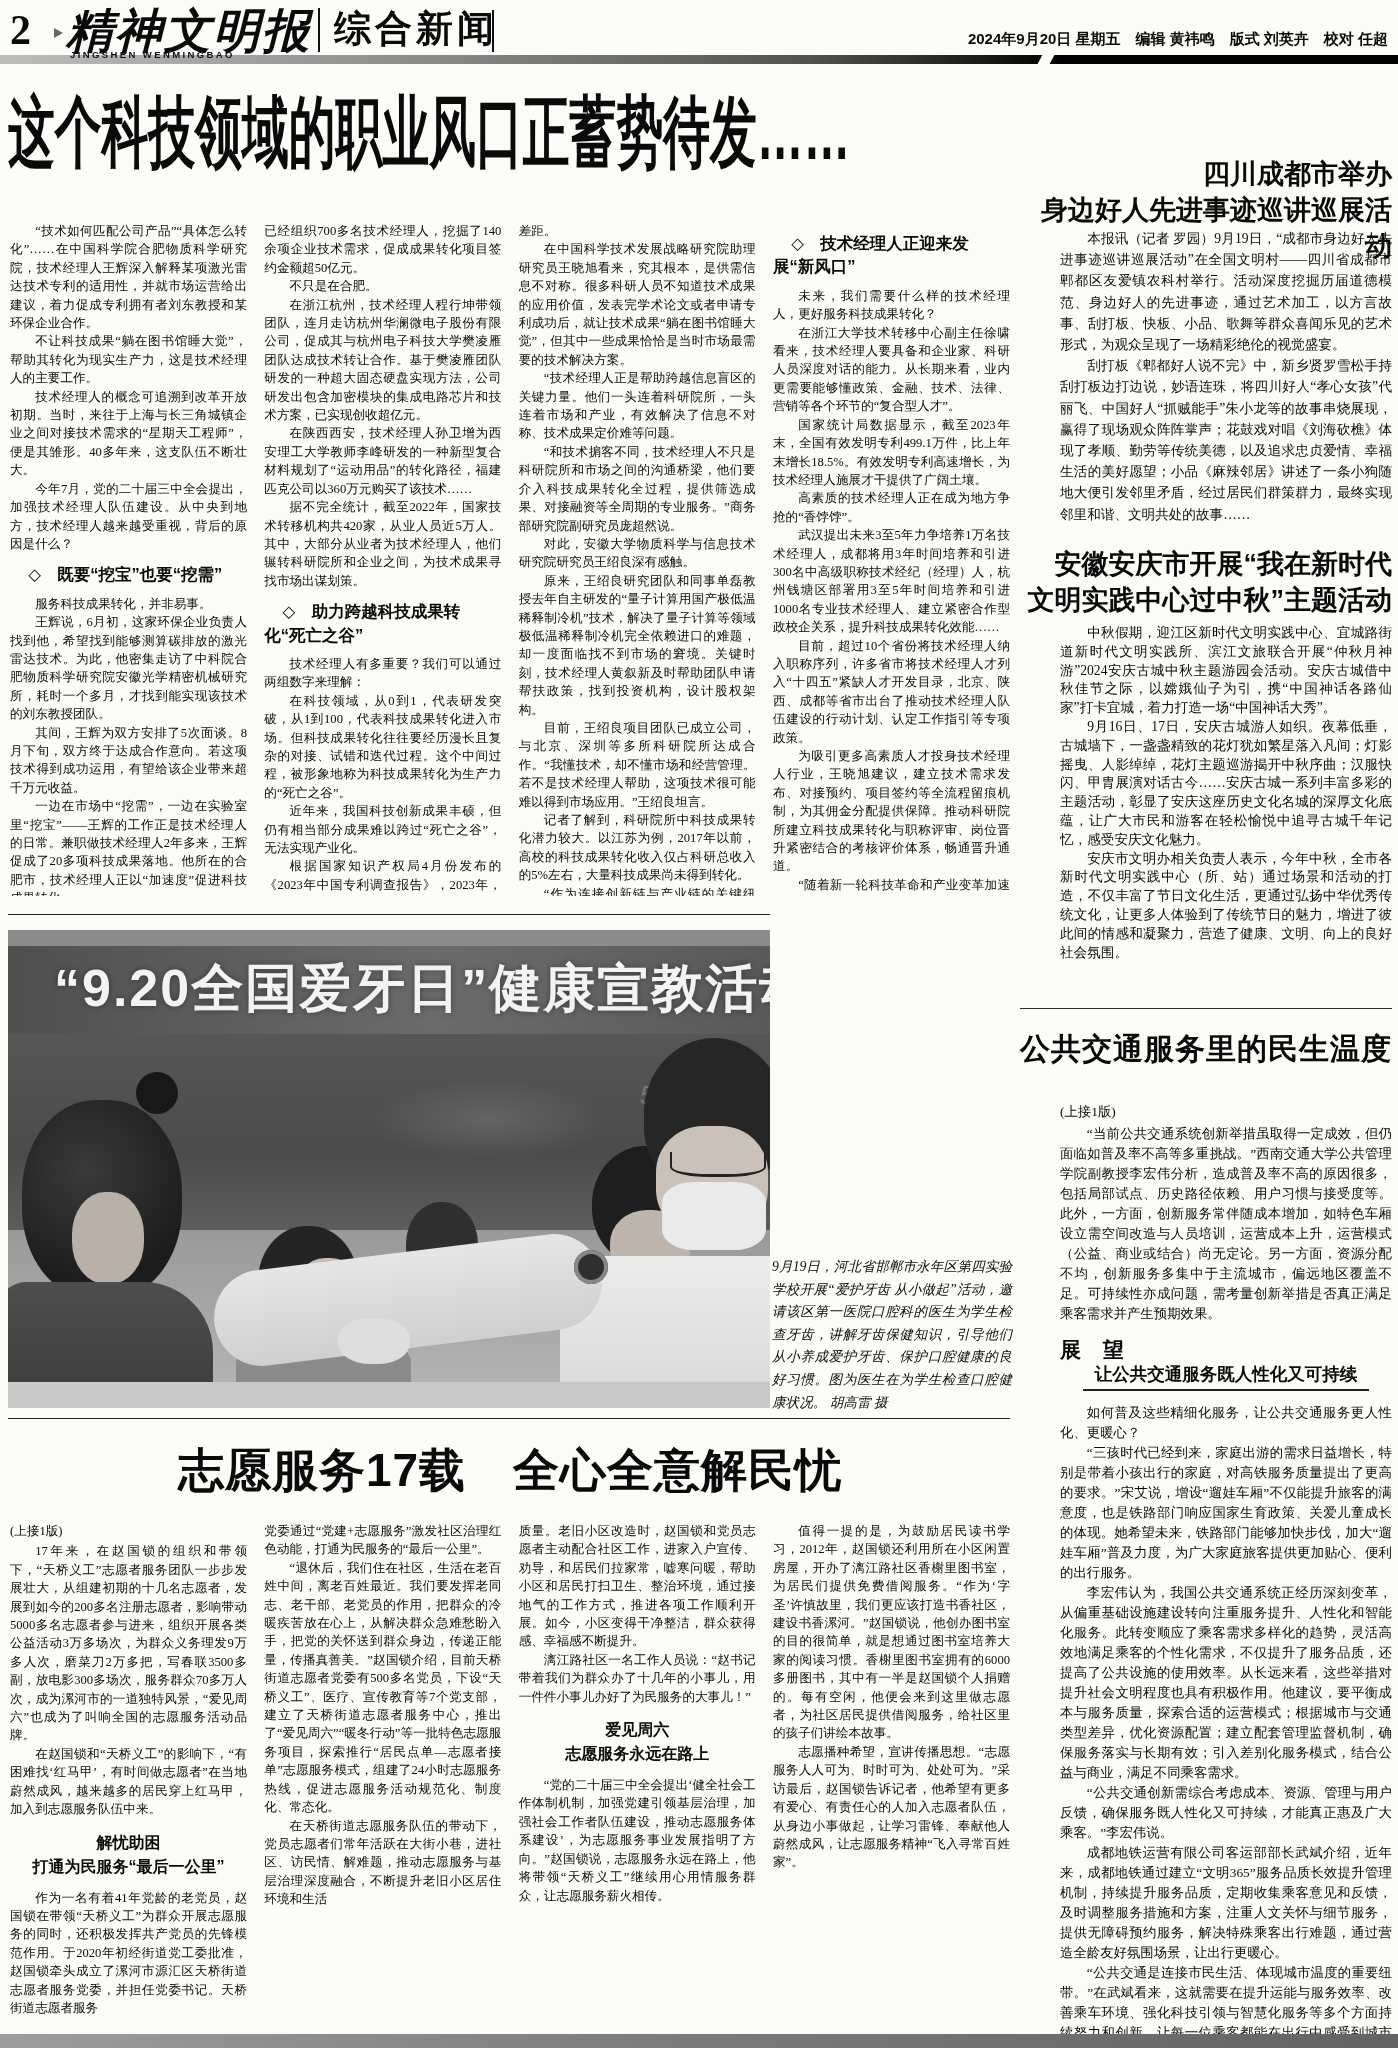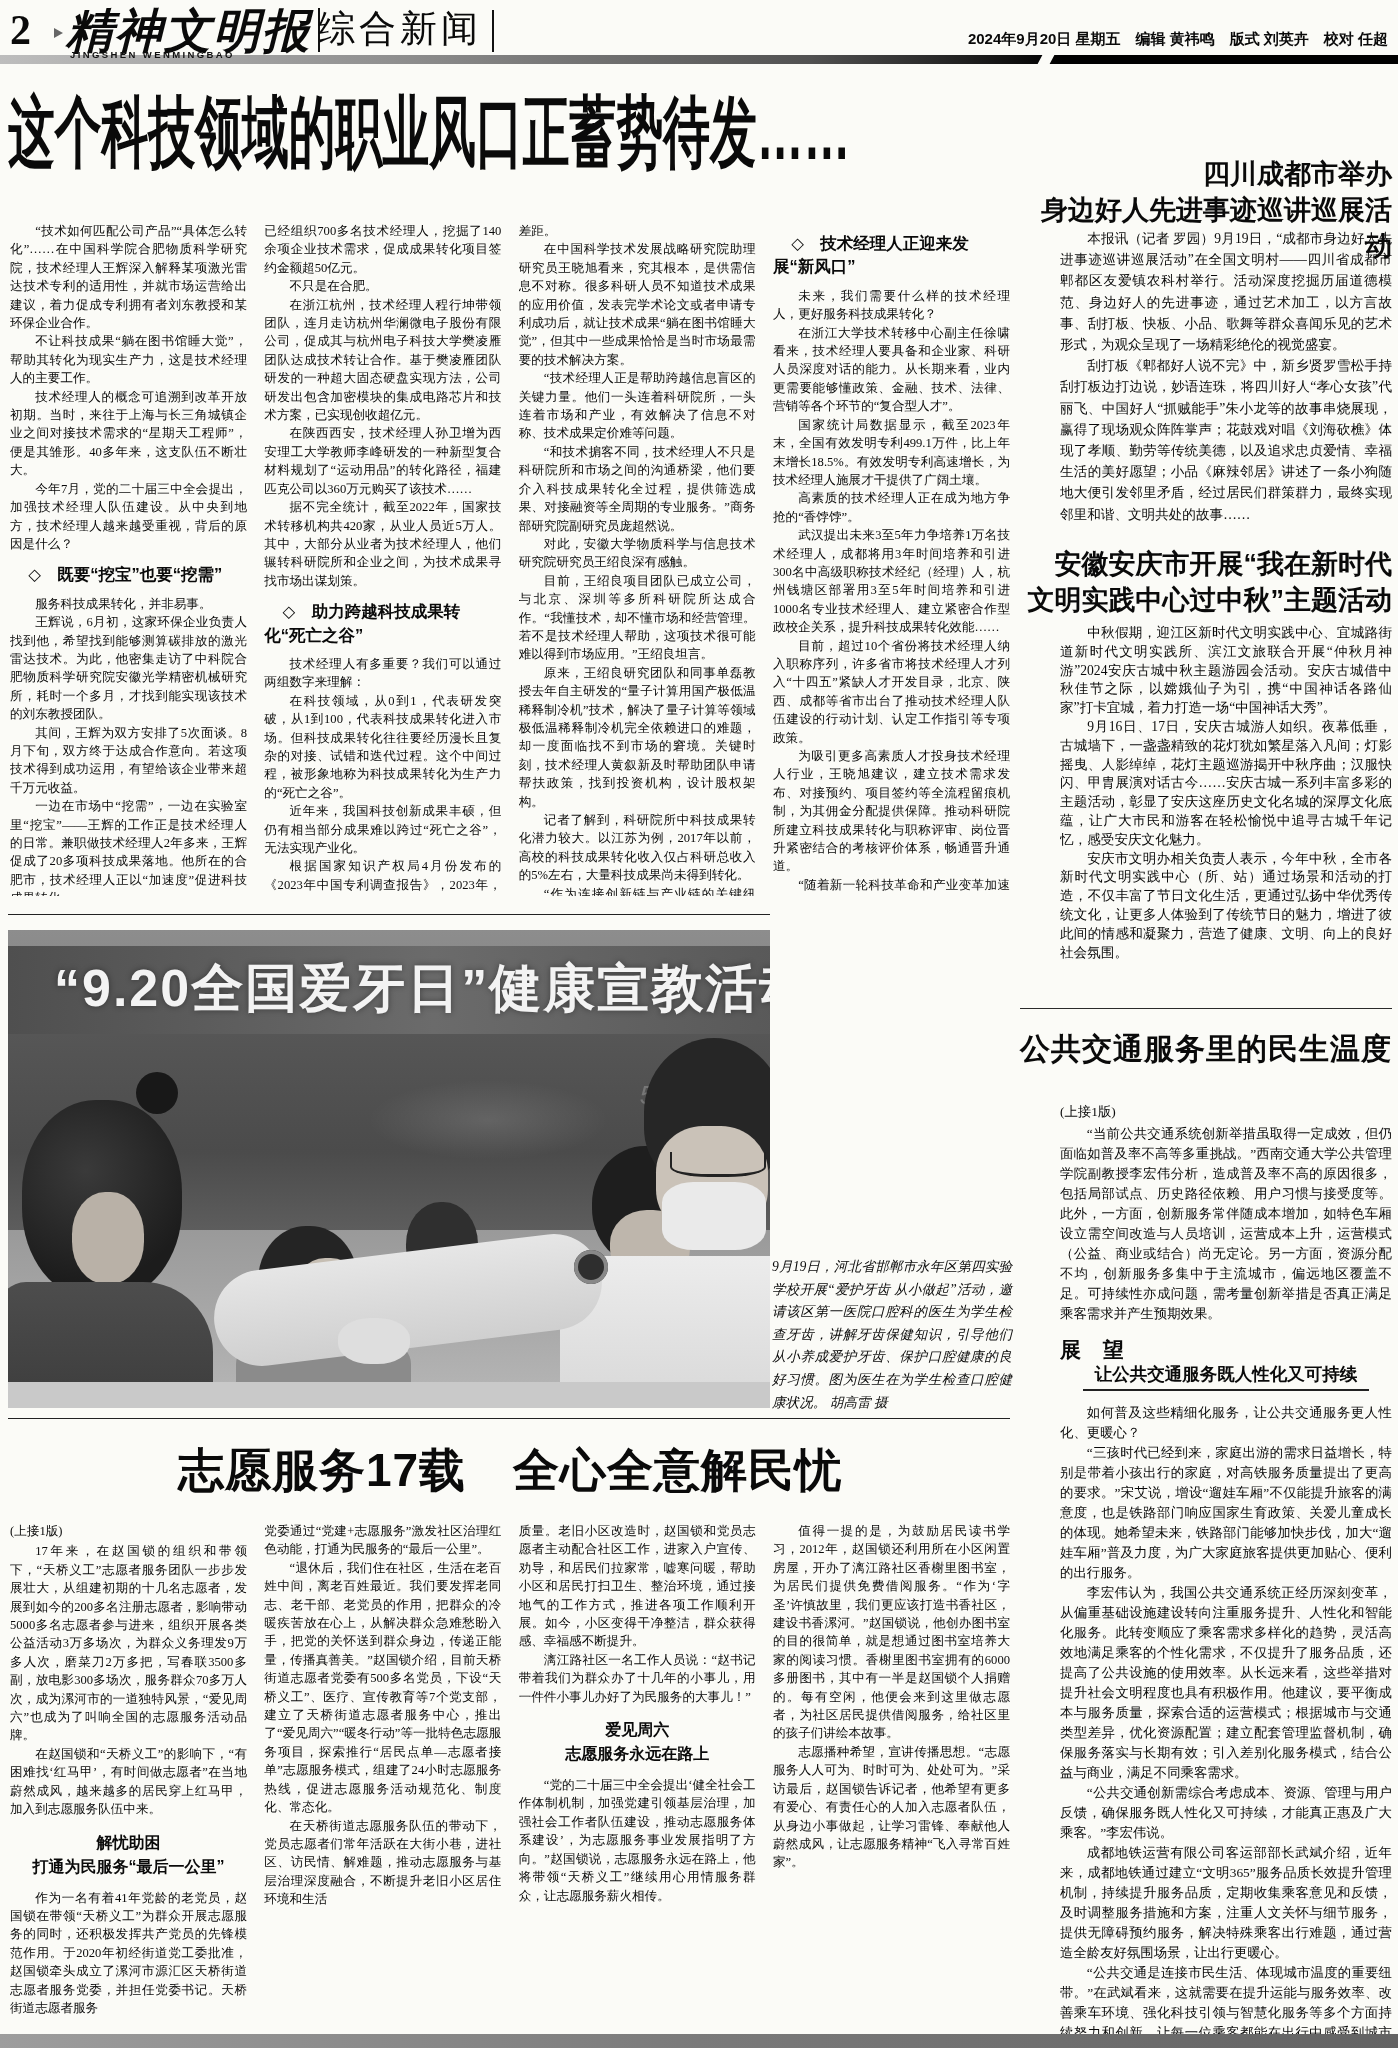--- a/index.html
+++ b/index.html
@@ -13,21 +13,21 @@
 
   
   #page-num{left:10px;top:6px;font-size:42px;font-weight:700;}
   #page-arrow{left:54px;top:28px;width:0;height:0;border-left:9px solid #666;
     border-top:5px solid transparent;border-bottom:5px solid transparent;}
   #masthead{left:66px;top:0px;font-size:47px;font-weight:900;font-style:italic;
     font-family:"DejaVu Serif","Liberation Serif",serif;letter-spacing:2px;}
   #masthead-pinyin{left:70px;top:49px;font-size:9.5px;font-weight:700;letter-spacing:2.4px;z-index:4;color:#111;}
   .vline{width:2px;background:#111;}
   #hd-div1{left:318px;top:8px;height:44px;}
-  #section-name{left:318px;top:4px;font-size:37px;font-weight:400;letter-spacing:4px;}
+  #section-name{left:334px;top:4px;font-size:37px;font-weight:700;letter-spacing:4px;}
   #hd-div2{left:492px;top:10px;height:42px;width:1.5px;}
   #dateline{right:10px;top:30px;font-size:15px;font-weight:600;}
   #header-bar{left:0;top:55px;width:1398px;height:9px;
     background:linear-gradient(90deg,#bdbdbd 0%,#8f8f8f 28%,#515151 58%,#000 76%,#000 100%);}
   #bar-notch{left:1040px;top:53px;width:12px;height:13px;background:#fbfbf7;transform:skewX(-28deg);}
 
   
   #main-headline{left:8px;top:90px;font-size:78px;font-weight:900;line-height:1.08;
     white-space:nowrap;transform:scaleX(0.60);transform-origin:left top;}
 
@@ -159,22 +159,22 @@
       <div class="para">在科技领域，从0到1，代表研发突破，从1到100，代表科技成果转化进入市场。但科技成果转化往往要经历漫长且复杂的对接、试错和迭代过程。这个中间过程，被形象地称为科技成果转化为生产力的“死亡之谷”。</div>
       <div class="para">近年来，我国科技创新成果丰硕，但仍有相当部分成果难以跨过“死亡之谷”，无法实现产业化。</div>
       <div class="para">根据国家知识产权局4月份发布的《2023年中国专利调查报告》，2023年，我国发明专利产业化率为39.6%，虽较上年有所提高，但与发达国家相比还存在一定</div>
     </div>
     <div class="col">
       <div class="para-cont">差距。</div>
       <div class="para">在中国科学技术发展战略研究院助理研究员王晓旭看来，究其根本，是供需信息不对称。很多科研人员不知道技术成果的应用价值，发表完学术论文或者申请专利成功后，就让技术成果“躺在图书馆睡大觉”，但其中一些成果恰恰是当时市场最需要的技术解决方案。</div>
       <div class="para">“技术经理人正是帮助跨越信息盲区的关键力量。他们一头连着科研院所，一头连着市场和产业，有效解决了信息不对称、技术成果定价难等问题。</div>
       <div class="para">“和技术掮客不同，技术经理人不只是科研院所和市场之间的沟通桥梁，他们要介入科技成果转化全过程，提供筛选成果、对接融资等全周期的专业服务。”商务部研究院副研究员庞超然说。</div>
       <div class="para">对此，安徽大学物质科学与信息技术研究院研究员王绍良深有感触。</div>
+      <div class="para">原来，王绍良研究团队和同事单磊教授去年自主研发的“量子计算用国产极低温稀释制冷机”技术，解决了量子计算等领域极低温稀释制冷机完全依赖进口的难题，却一度面临找不到市场的窘境。关键时刻，技术经理人黄叙新及时帮助团队申请帮扶政策，找到投资机构，设计股权架构。</div>
       <div class="para">目前，王绍良项目团队已成立公司，与北京、深圳等多所科研院所达成合作。“我懂技术，却不懂市场和经营管理。若不是技术经理人帮助，这项技术很可能难以得到市场应用。”王绍良坦言。</div>
-      <div class="para">原来，王绍良研究团队和同事单磊教授去年自主研发的“量子计算用国产极低温稀释制冷机”技术，解决了量子计算等领域极低温稀释制冷机完全依赖进口的难题，却一度面临找不到市场的窘境。关键时刻，技术经理人黄叙新及时帮助团队申请帮扶政策，找到投资机构，设计股权架构。</div>
       <div class="para">记者了解到，科研院所中科技成果转化潜力较大。以江苏为例，2017年以前，高校的科技成果转化收入仅占科研总收入的5%左右，大量科技成果尚未得到转化。</div>
       <div class="para">“作为连接创新链与产业链的关键纽带，技术经理人将有力促进科技成果落地转化，有效唤醒科研院所中‘沉睡’的科技成果。”庞超然说。</div>
     </div>
     <div class="col">
       <div class="subhead">◇　技术经理人正迎来发展“新风口”</div>
       <div class="para">未来，我们需要什么样的技术经理人，更好服务科技成果转化？</div>
       <div class="para">在浙江大学技术转移中心副主任徐啸看来，技术经理人要具备和企业家、科研人员深度对话的能力。从长期来看，业内更需要能够懂政策、金融、技术、法律、营销等各个环节的“复合型人才”。</div>
       <div class="para">国家统计局数据显示，截至2023年末，全国有效发明专利499.1万件，比上年末增长18.5%。有效发明专利高速增长，为技术经理人施展才干提供了广阔土壤。</div>
       <div class="para">高素质的技术经理人正在成为地方争抢的“香饽饽”。</div>
       <div class="para">武汉提出未来3至5年力争培养1万名技术经理人，成都将用3年时间培养和引进300名中高级职称技术经纪（经理）人，杭州钱塘区部署用3至5年时间培养和引进1000名专业技术经理人、建立紧密合作型政校企关系，提升科技成果转化效能……</div>

